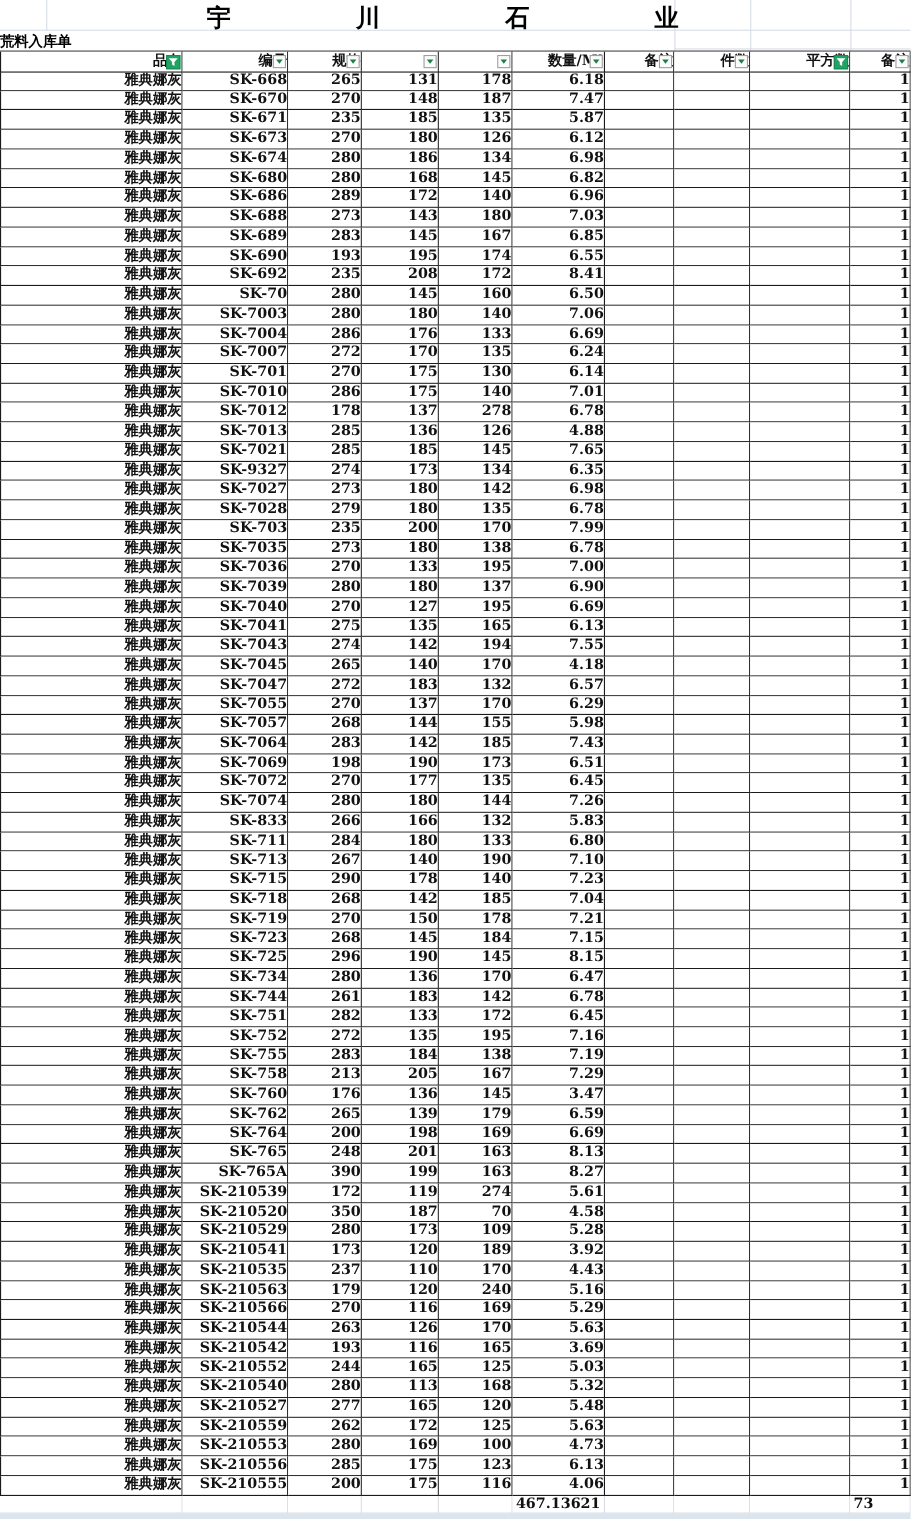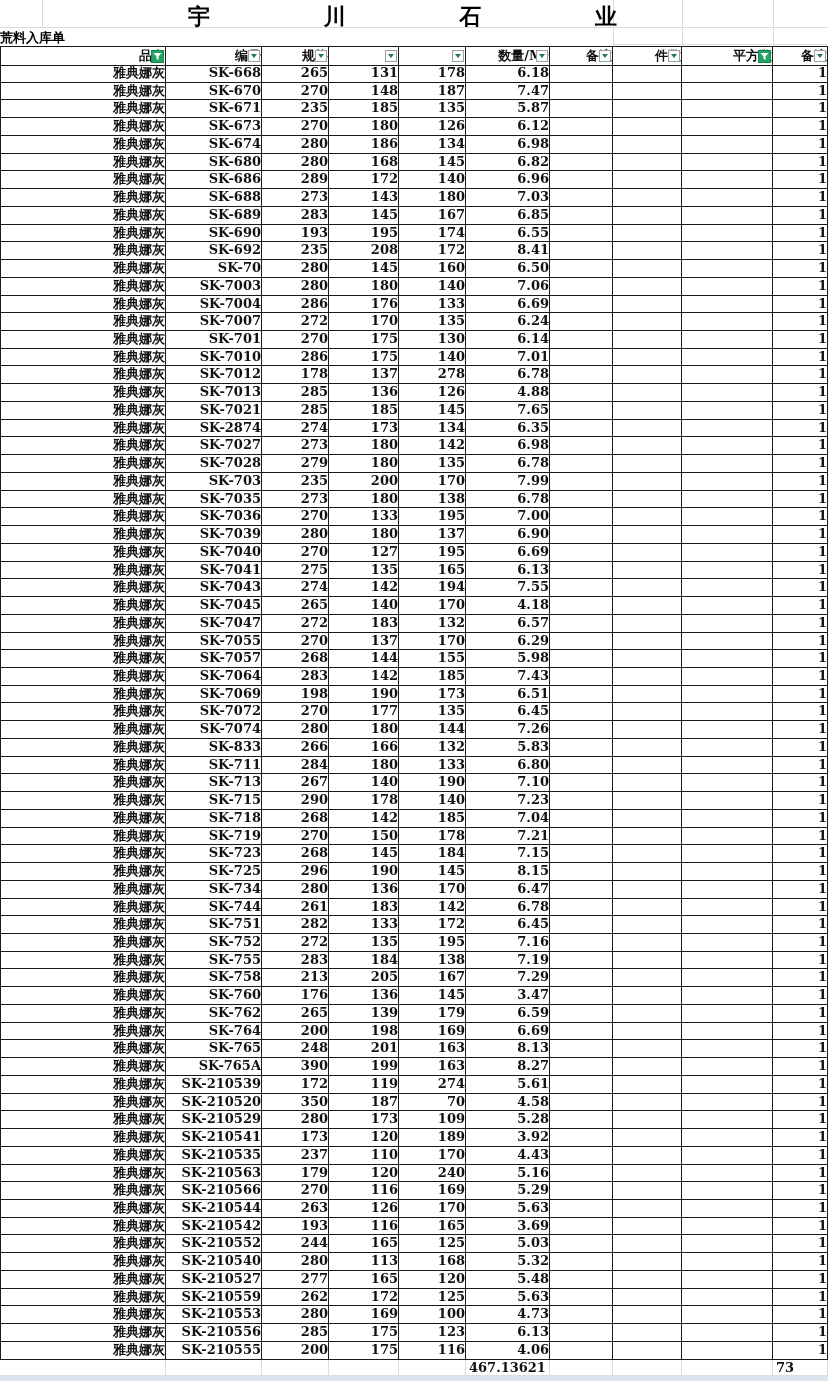--- a/index.html
+++ b/index.html
@@ -405,21 +405,21 @@
       <div class="td">145</div>
       <div class="td">7.65</div>
       <div class="td"></div>
       <div class="td"></div>
       <div class="td"></div>
       <div class="td">1</div>
     </div>
 
     <div class="grid-row tr">
       <div class="td">雅典娜灰</div>
-      <div class="td">SK-2874</div>
+      <div class="td">SK-9327</div>
       <div class="td">274</div>
       <div class="td">173</div>
       <div class="td">134</div>
       <div class="td">6.35</div>
       <div class="td"></div>
       <div class="td"></div>
       <div class="td"></div>
       <div class="td">1</div>
     </div>
 

